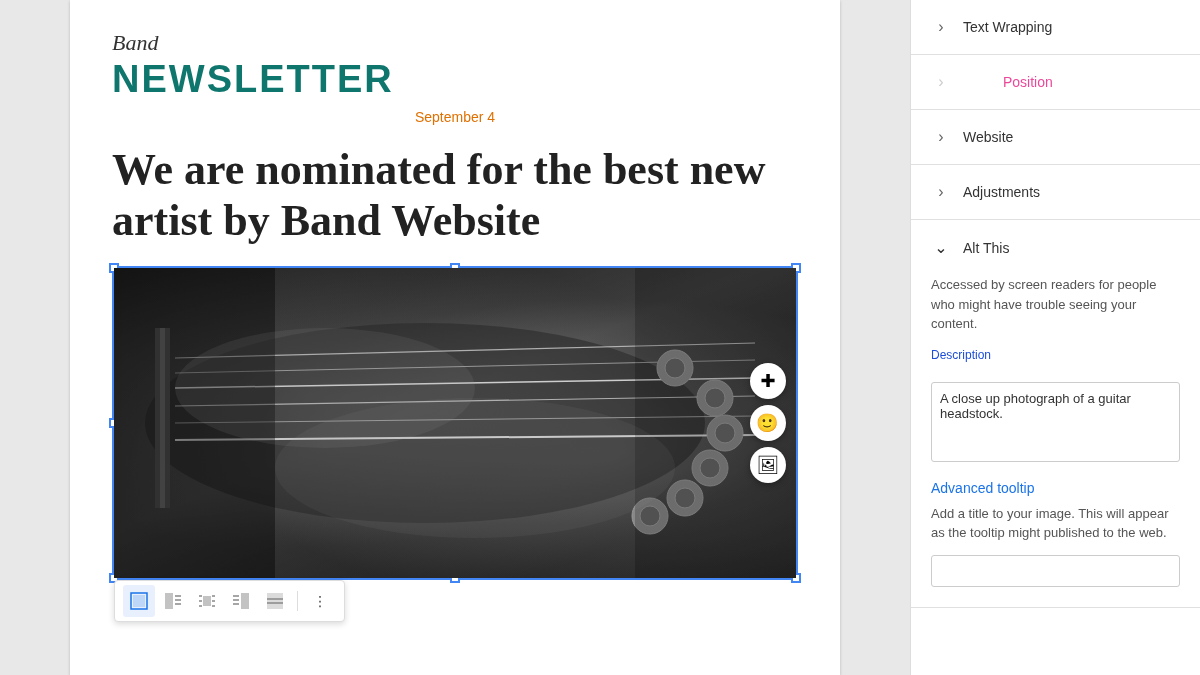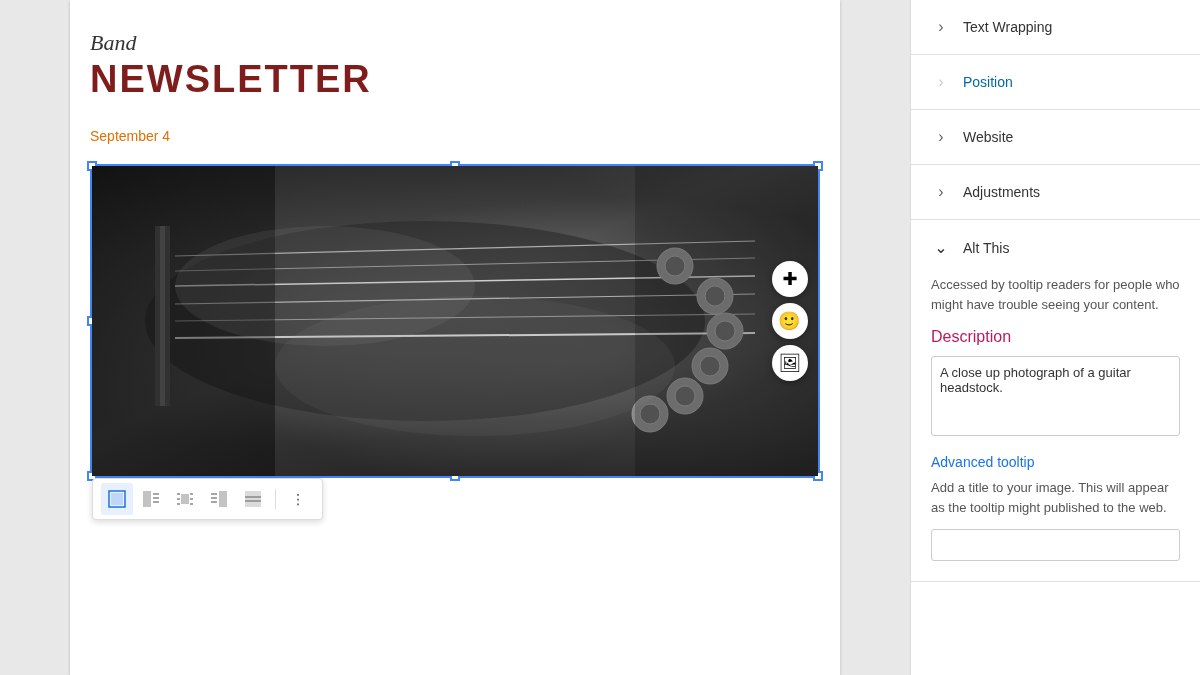--- a/index.html
+++ b/index.html
@@ -20,49 +20,50 @@
       flex-direction: column;
       align-items: center;
       overflow: hidden;
       padding: 0;
     }
 
     .document-page {
       background: white;
       width: 770px;
       min-height: 675px;
-      padding: 30px 20px;
+      padding: 30px 42px;
       position: relative;
       box-shadow: 0 1px 3px rgba(0,0,0,0.2);
       margin-top: 0;
     }
 
     .band-title-script {
       font-family: Georgia, serif;
       font-style: italic;
       font-size: 22px;
       color: #333;
       font-weight: normal;
       margin-bottom: 2px;
     }
 
     .band-title-block {
       font-family: Arial, sans-serif;
       font-size: 38px;
       font-weight: 900;
-      color: #7f1d1d;
+      color: #0f766e;
       letter-spacing: 2px;
       text-transform: uppercase;
-      margin-bottom: 27px;
+      margin-bottom: 8px;
     }
 
     .date-label {
       color: #e07000;
       font-size: 14px;
       margin-bottom: 20px;
+      text-align: center;
     }
 
     .headline {
       font-family: Georgia, serif;
       font-size: 44px;
       font-weight: bold;
       color: #222;
       line-height: 1.15;
       margin-bottom: 20px;
     }
@@ -195,21 +196,22 @@
     }
 
     .section-label {
       font-size: 14px;
       color: #333;
       font-weight: 400;
       text-align: center;
     }
 
     .section-label-dimmed {
-      color: #0369a1;
+      color: #ec4899;
+      margin-left: 40px;
     }
 
     
     .alt-text-section {
       padding: 0;
     }
 
     .alt-text-header {
       display: flex;
       align-items: center;
@@ -224,23 +226,23 @@
     }
 
     .alt-text-description {
       font-size: 13px;
       color: #555;
       line-height: 1.5;
       margin-bottom: 14px;
     }
 
     .field-label {
-      font-size: 16px;
-      color: #be185d;
-      margin-bottom: 10px;
+      font-size: 12px;
+      color: #1d4ed8;
+      margin-bottom: 20px;
     }
 
     .description-textarea {
       width: 100%;
       height: 80px;
       border: 1px solid #ccc;
       border-radius: 3px;
       padding: 8px;
       font-size: 13px;
       color: #333;
@@ -278,20 +280,21 @@
 </head>
 <body>
 
 <div class="editor-area">
   <div class="document-page">
 
     <div class="band-title-script">Band</div>
     <div class="band-title-block">NEWSLETTER</div>
     <div class="date-label">September 4</div>
 
+    <div class="headline">We are nominated for the best new artist by Band Website</div>
 
     <div class="image-container">
 
       <div class="selection-handle handle-top-center"></div>
       <div class="selection-handle handle-top-left"></div>
       <div class="selection-handle handle-top-right"></div>
       <div class="selection-handle handle-left-center"></div>
       <div class="selection-handle handle-bottom-center"></div>
       <div class="selection-handle handle-bottom-left"></div>
       <div class="selection-handle handle-bottom-right"></div>
@@ -447,21 +450,21 @@
       <span class="section-label">Adjustments</span>
     </div>
   </div>
 
   <div class="panel-section alt-text-section">
     <div class="alt-text-header">
       <span class="chevron-icon chevron-down">⌄</span>
       <span class="section-label">Alt This</span>
     </div>
     <div class="alt-text-body">
-      <p class="alt-text-description">Accessed by tooltip readers for people who might have trouble seeing your content.</p>
+      <p class="alt-text-description">Accessed by screen readers for people who might have trouble seeing your content.</p>
       <div class="field-label">Description</div>
       <textarea class="description-textarea" style="">A close up photograph of a guitar headstock.</textarea>
       <a class="advanced-options-link">Advanced tooltip</a>
       <p class="advanced-description">Add a title to your image. This will appear as the tooltip might published to the web.</p>
       <input class="title-input" type="text" value="" style="">
     </div>
   </div>
 
 </div>
 

